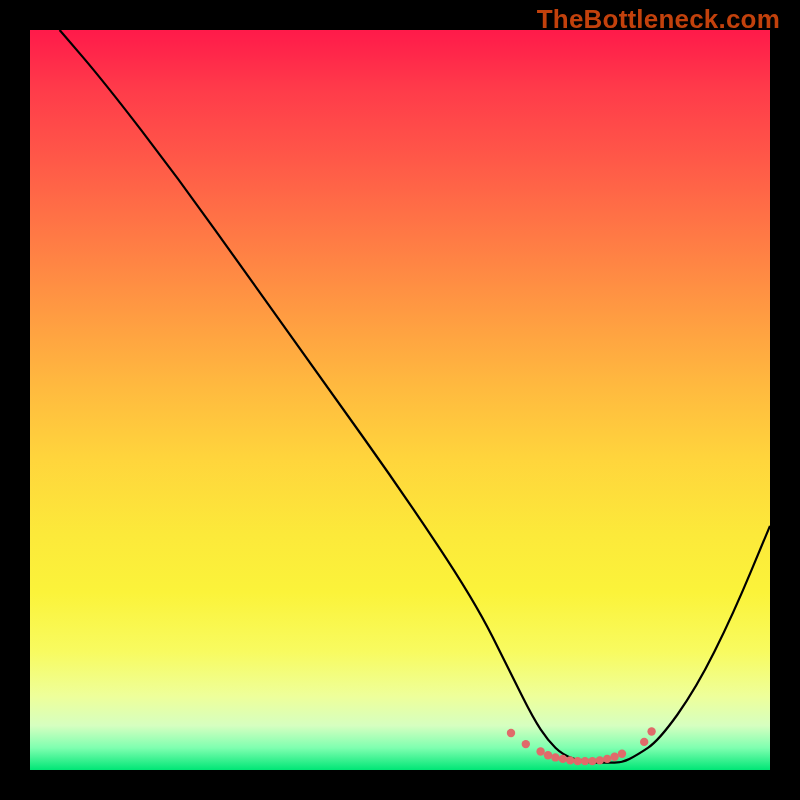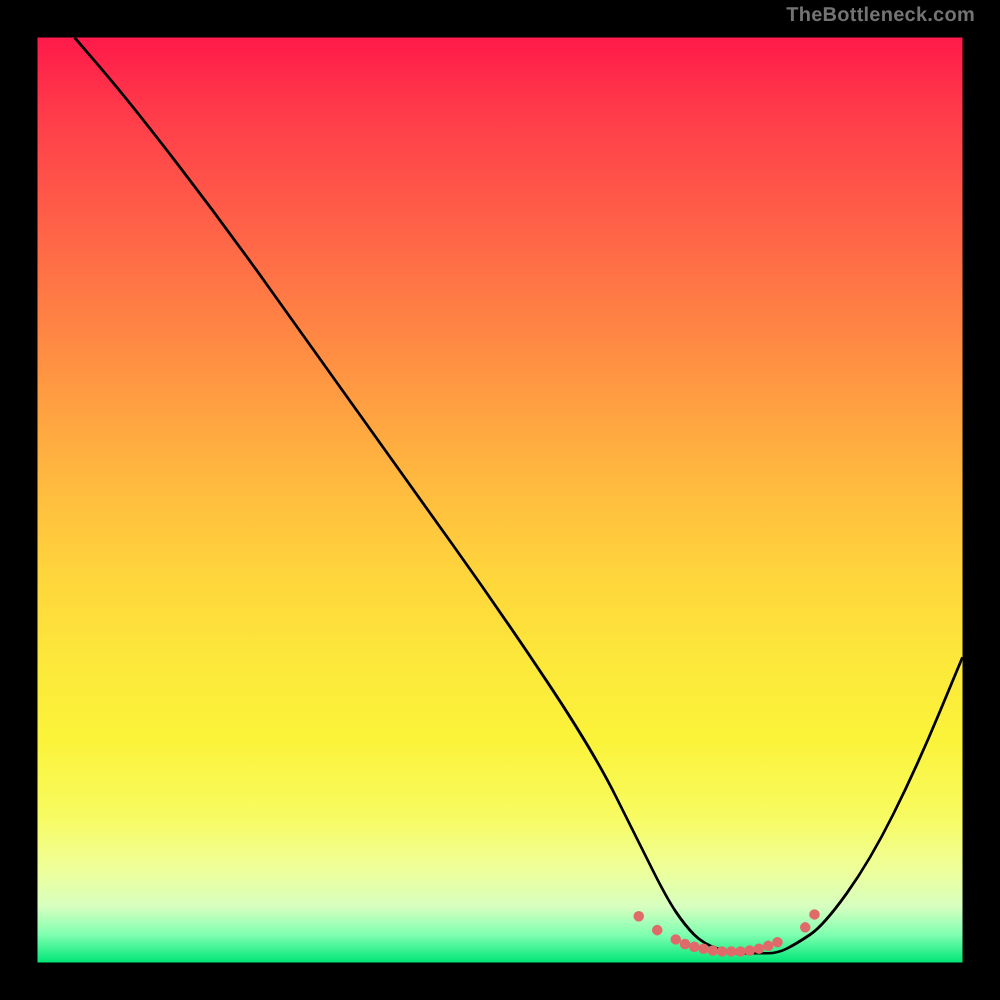--- a/index.html
+++ b/index.html
@@ -14,22 +14,22 @@
   .frame {
     position: relative;
     width: 800px;
     height: 800px;
     background: #000;
   }
   .watermark {
     position: absolute;
     top: 4px;
     right: 20px;
-    color: #737373;
-    font-size: 16px;
+    color: #c2410c;
+    font-size: 26px;
     font-weight: bold;
     letter-spacing: 0.2px;
     z-index: 10;
   }
   .plot-area {
     position: absolute;
     left: 30px;
     top: 30px;
     width: 740px;
     height: 740px;

